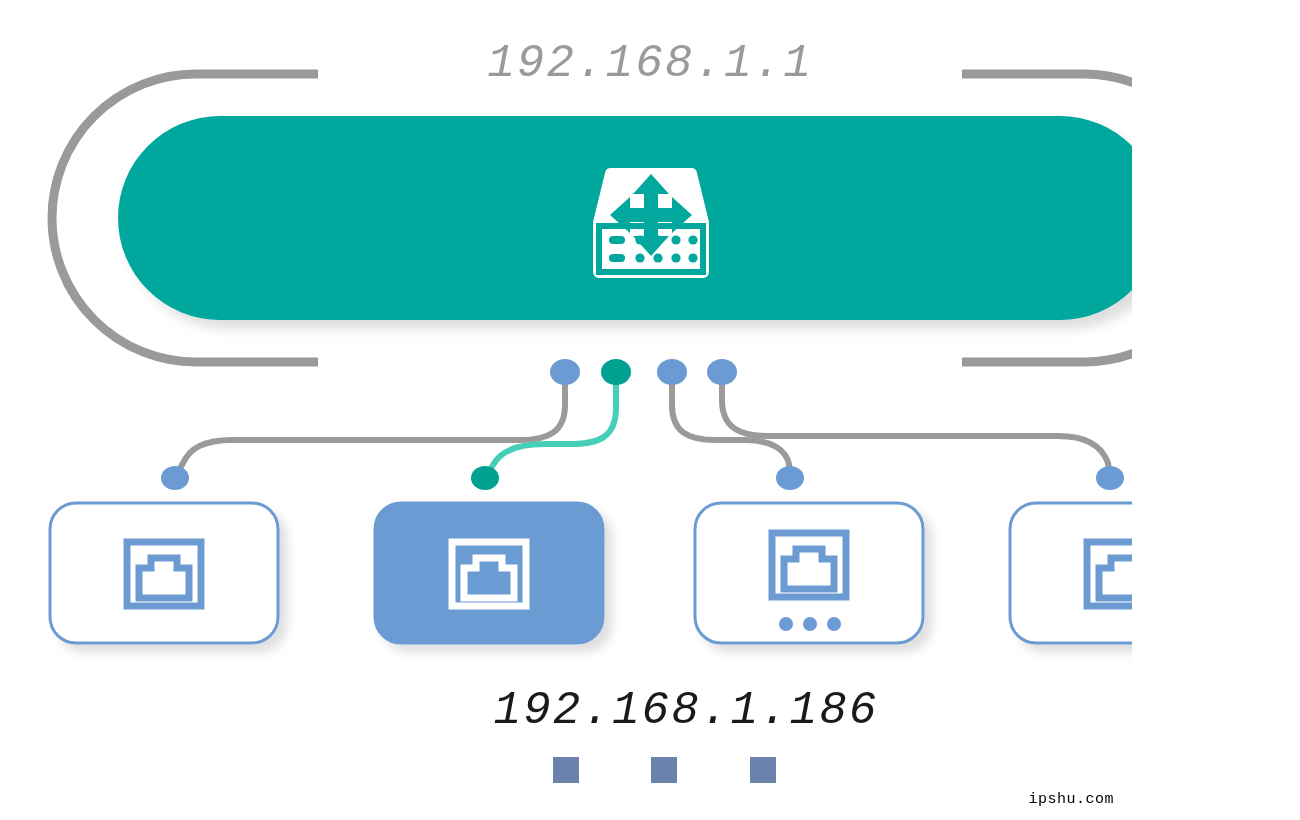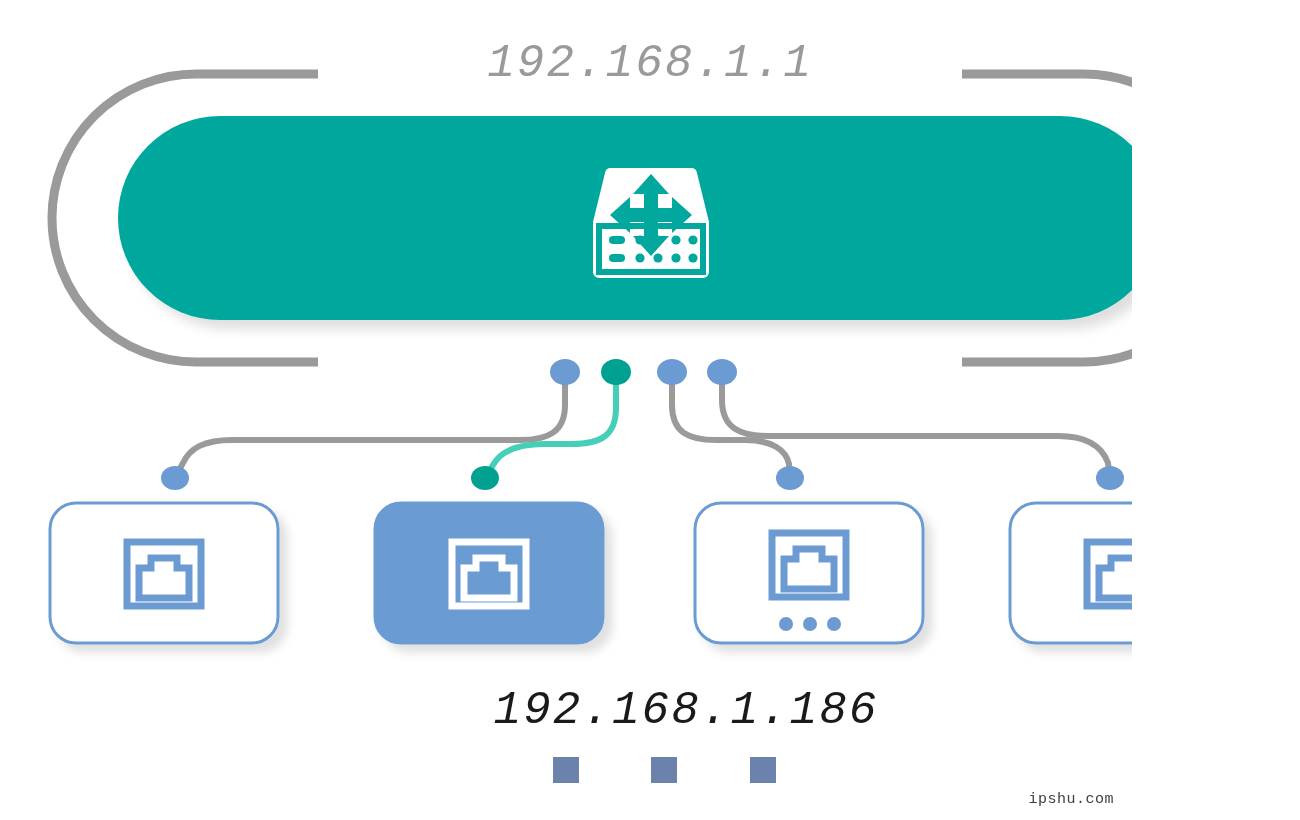--- a/index.html
+++ b/index.html
@@ -51,21 +51,21 @@
     font-size: 46px;
     color: #1a1a1a;
     margin-left: 36px;
   }
   #watermark {
     position: absolute;
     right: 18px;
     bottom: 12px;
     font-family: "Liberation Mono", "DejaVu Sans Mono", monospace;
     font-size: 15px;
-    color: #404040;
+    color: #000000;
     letter-spacing: 0.5px;
   }
 </style>
 </head>
 <body>
 
 <div id="stage">
 
   <svg id="diagram-svg" viewBox="0 0 1300 820" xmlns="http://www.w3.org/2000/svg">
     <defs>

